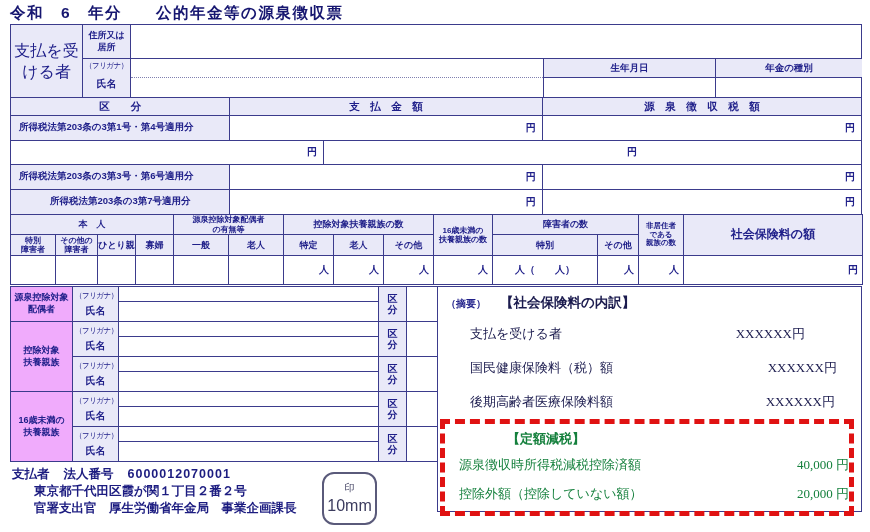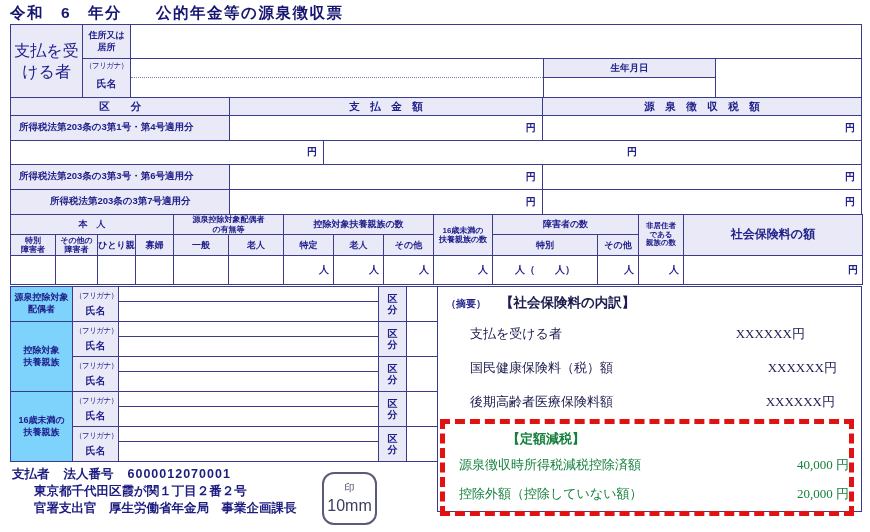--- a/index.html
+++ b/index.html
@@ -57,21 +57,21 @@
   #counts .r2 { height:21px; }
   #counts .r3 { height:29px; }
   #counts .unit { font-size:10px; font-weight:600; text-align:right; padding-right:4px; background:#fff; }
   #counts .unitc { text-align:center; padding-right:0; }
 
   
   #deps { left:10px; top:286px; border-collapse:collapse; table-layout:fixed; width:427px; }
   #deps td { border:1px solid #3b3b8c; vertical-align:middle; overflow:hidden; }
   #deps tr.fri { height:15px; }
   #deps tr.nm  { height:20px; }
-  #deps .side { background:#7dd3fc; text-align:center; font-size:9px; font-weight:600; line-height:1.3; }
+  #deps .side { background:#f0abfc; text-align:center; font-size:9px; font-weight:600; line-height:1.3; }
   #deps .sub  { background:#e9e9f8; padding:0; }
   #deps .sub .f { font-size:7.5px; padding:1px 0 0 2px; letter-spacing:-0.5px; }
   #deps .sub .n { font-size:10px; font-weight:600; text-align:center; margin-top:3px; }
   #deps .fdata { border-bottom:1px dotted #8080b0; background:#fff; }
   #deps .ndata { background:#fff; }
   #deps .kub { background:#e9e9f8; text-align:center; font-size:10px; font-weight:600; line-height:1.15; }
   #deps .kval { background:#fff; }
 
   
   #panel { left:437px; top:286px; width:425px; height:226px; border:1px solid #3b3b8c;
@@ -121,20 +121,21 @@
 居所</div>
     <div id="addr-data" class="cell brd-b"></div>
     <div id="subname-cell" class="cell lav brd-r">
       <div class="fri">（フリガナ）</div>
       <div class="nm">氏名</div>
     </div>
     <div id="furi-name-data" class="cell">
       <div id="furi-dotted"></div>
     </div>
     <div id="birth-header" class="cell lav brd-r brd-b ctr">生年月日</div>
+    <div id="pension-header" class="cell lav brd-b ctr">年金の種別</div>
     <div id="birth-data" class="cell brd-r"></div>
     <div id="pension-data" class="cell"></div>
   </div>
 
   <div id="payment" class="abs">
     <div class="row hrow">
       <div class="c1 lav">区　　分</div>
       <div class="c2 lav">支　払　金　額</div>
       <div class="c3 lav">源　泉　徴　収　税　額</div>
     </div>

